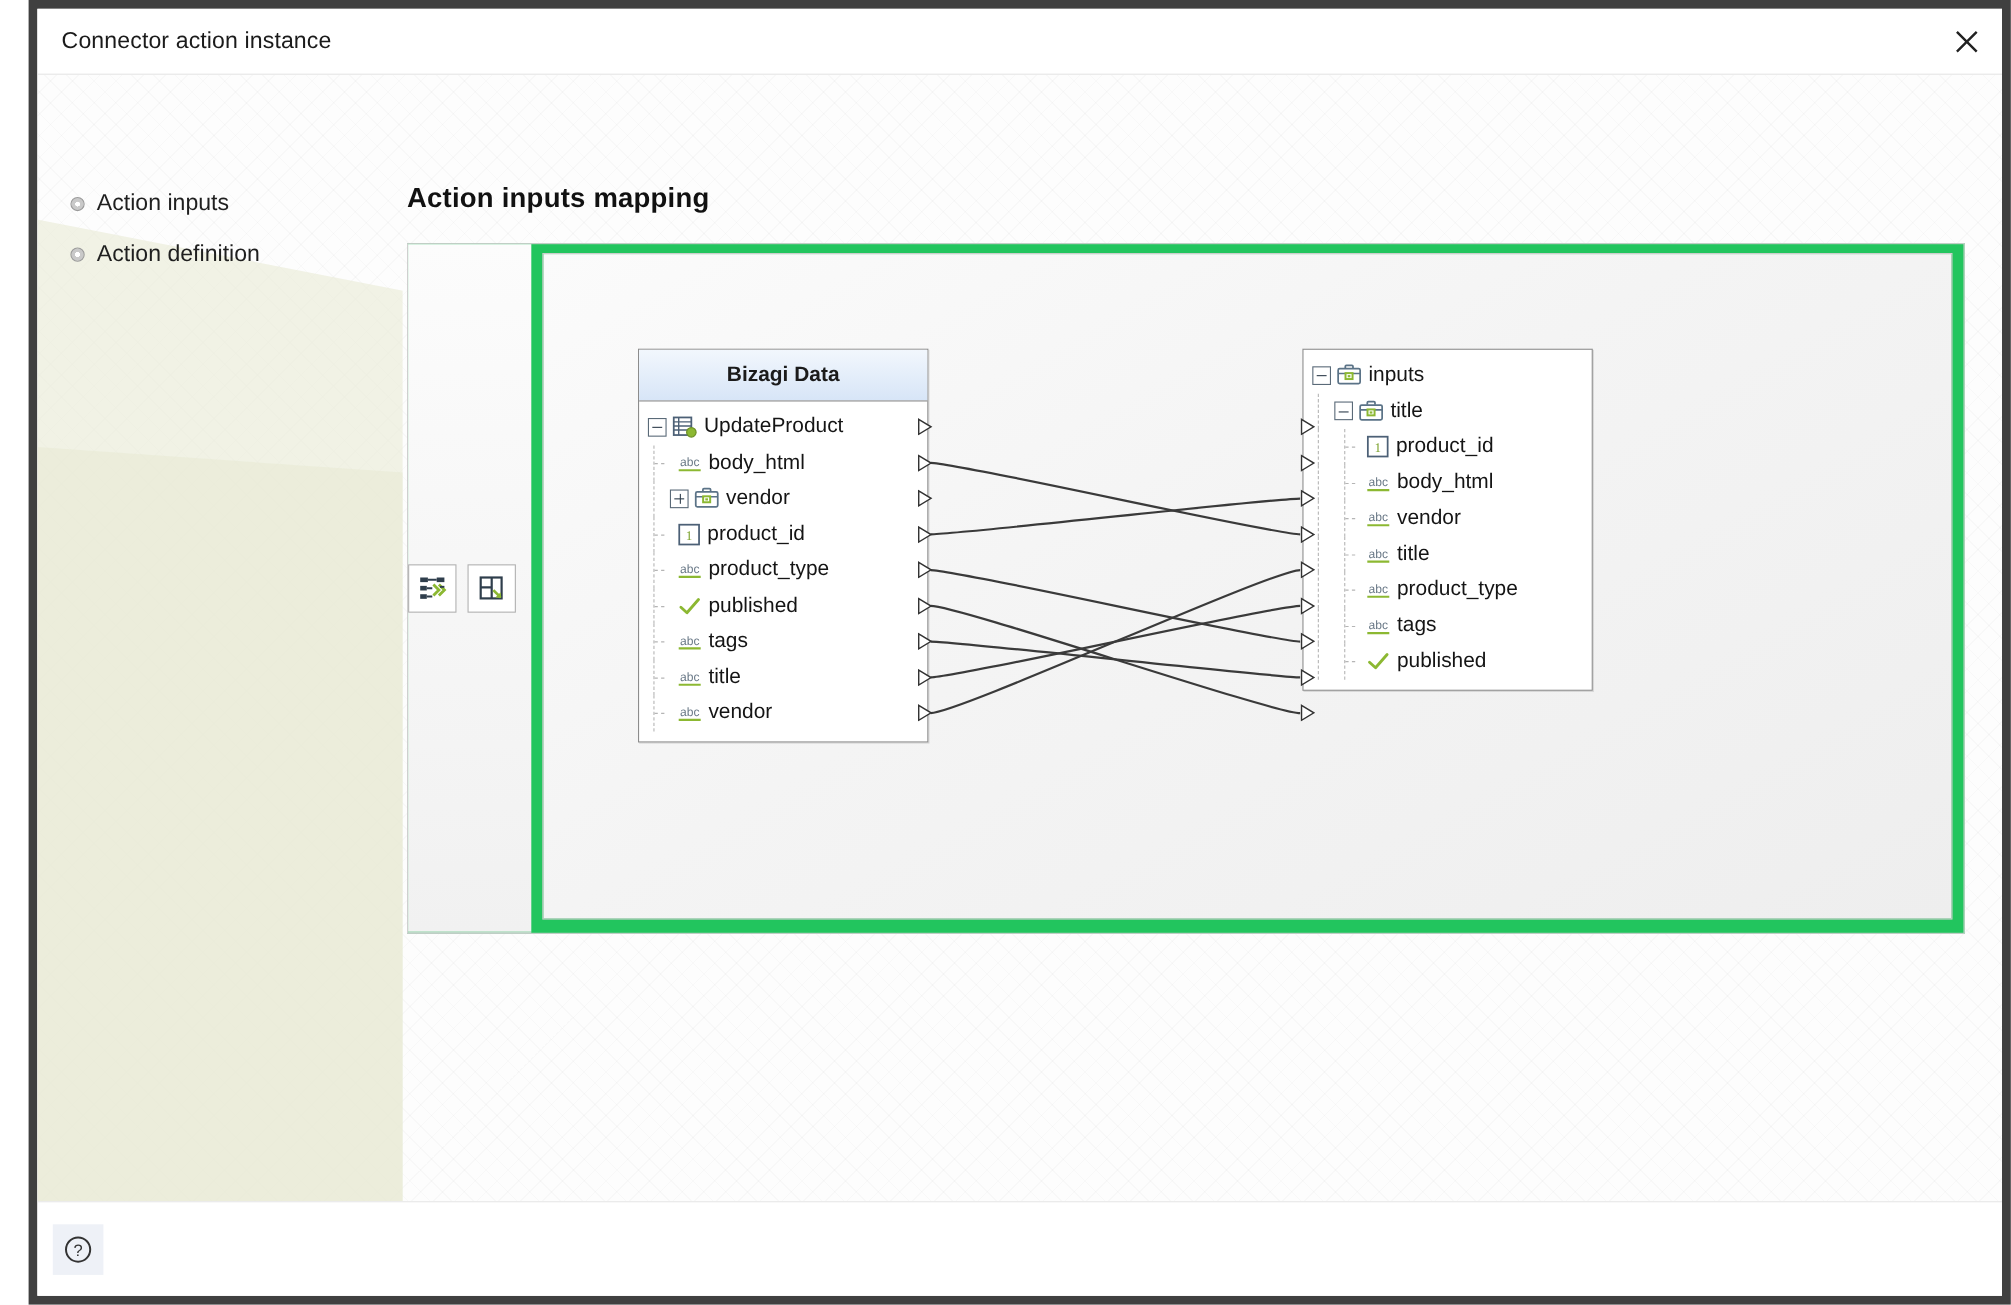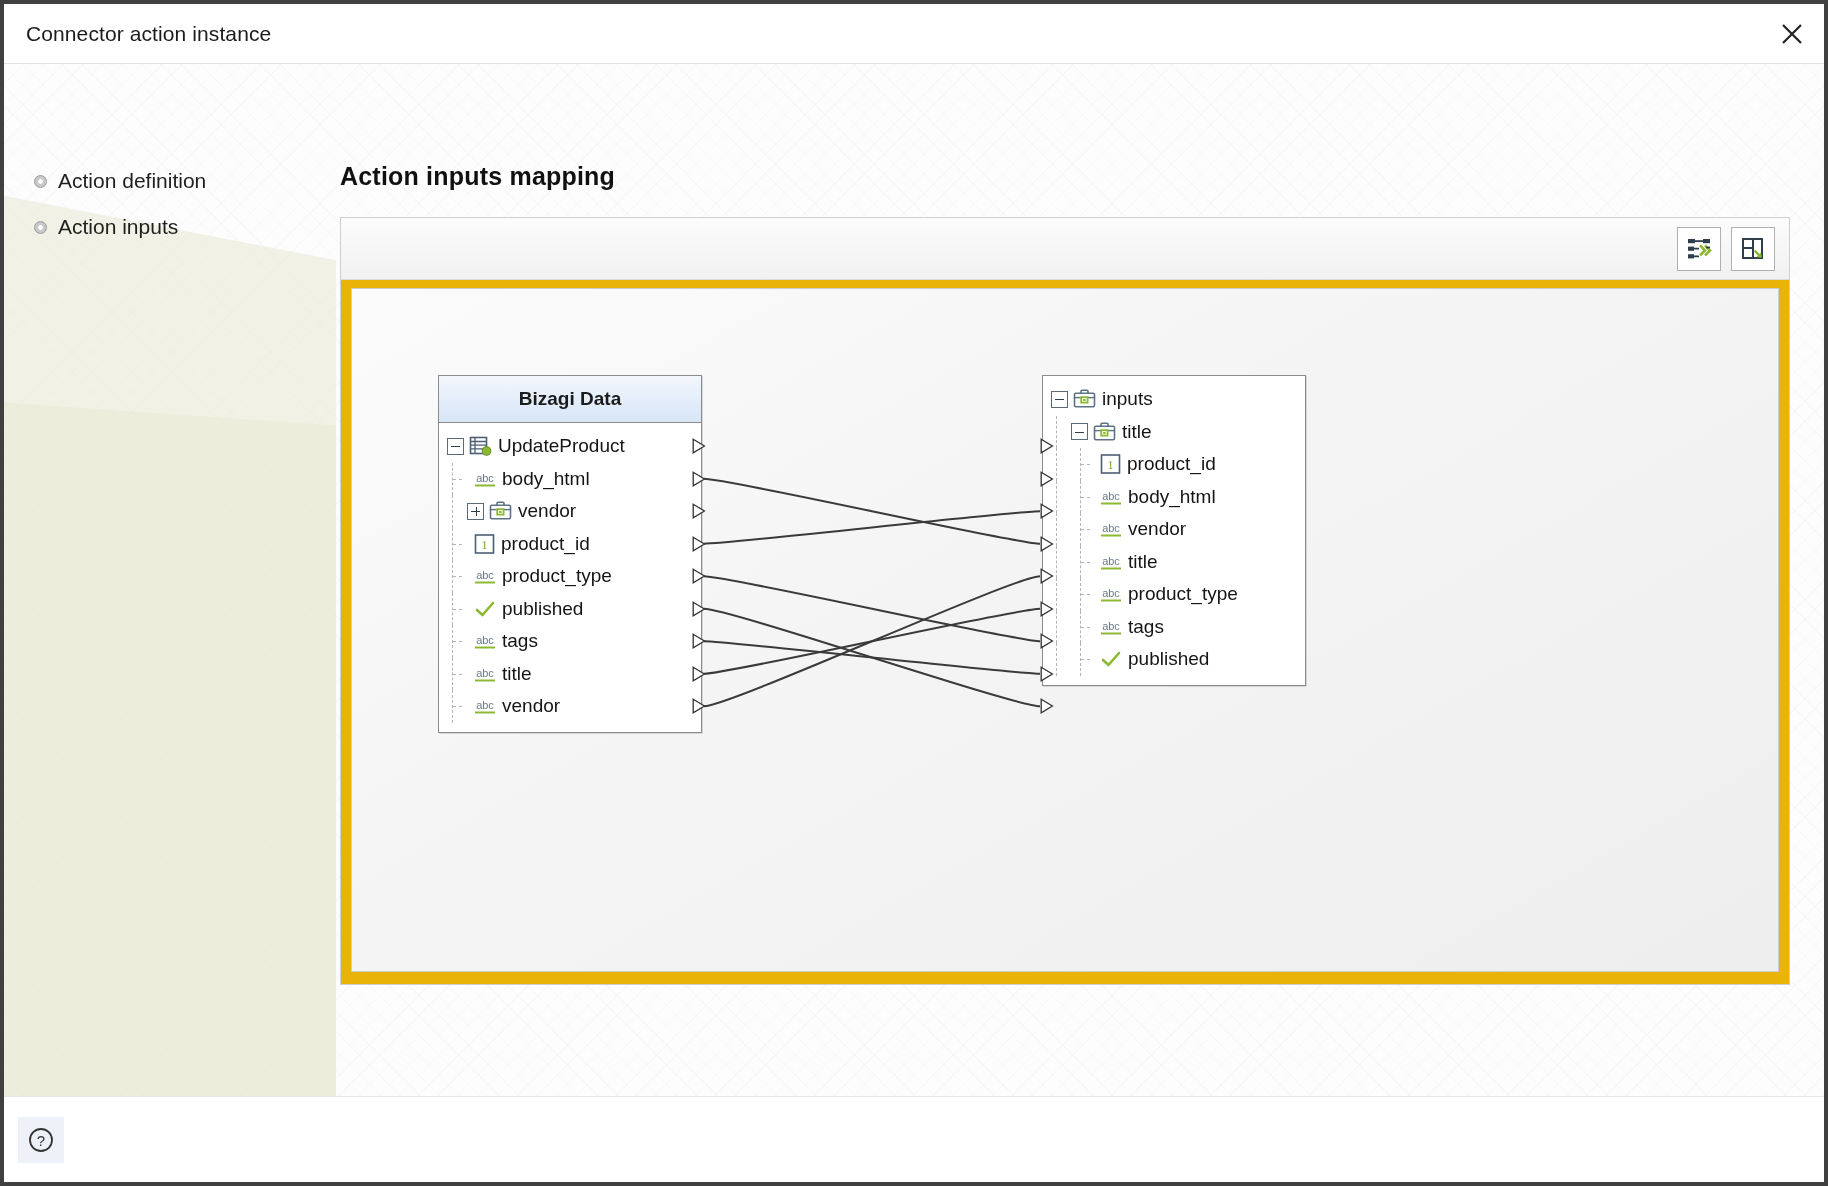--- a/index.html
+++ b/index.html
@@ -7,24 +7,25 @@
   body {
     font-family: "Liberation Sans", sans-serif;
     background: #ffffff;
     overflow: hidden;
   }
 
   
   #window {
     position: absolute;
     inset: 0;
-    border: 4px solid #404040;
+    border: 8px solid #404040;
     background: #ffffff;
     display: flex;
     flex-direction: column;
+    margin-left: 26px;
   }
 
   
   #titlebar {
     height: 60px;
     flex: 0 0 60px;
     background: #ffffff;
     display: flex;
     align-items: center;
     justify-content: space-between;
@@ -126,25 +127,25 @@
     font-size: 25px;
     font-weight: bold;
     color: #111111;
     letter-spacing: .2px;
   }
 
   
   #mapper-panel {
     position: relative;
     margin-top: 26px;
-    height: 768px;
-    background: #eab308;
+    height: 628px;
+    background: #22c55e;
     border: 1px solid #cfcfcf;
     display: flex;
-    flex-direction: column;
+    flex-direction: row;
   }
   #mapper-toolbar {
     flex: 0 0 62px;
     background: linear-gradient(#fcfcfc, #f1f1f1);
     border-bottom: 1px solid #dcdcdc;
     display: flex;
     align-items: center;
     justify-content: flex-end;
     padding-right: 14px;
     gap: 10px;
@@ -309,25 +310,25 @@
   </div>
 
   <div id="bodyarea">
 
     <div id="leftnav">
       <div class="wash1"></div>
       <div class="wash2"></div>
       <div id="navlist">
           <div class="nav-item">
             <span class="nav-bullet"></span>
-            <span class="nav-label">Action definition</span>
+            <span class="nav-label">Action inputs</span>
           </div>
           <div class="nav-item">
             <span class="nav-bullet"></span>
-            <span class="nav-label">Action inputs</span>
+            <span class="nav-label">Action definition</span>
           </div>
         </div>
     </div>
 
     <div id="content">
       <div id="page-title">Action inputs mapping</div>
 
       <div id="mapper-panel">
 
         <div id="mapper-toolbar">

